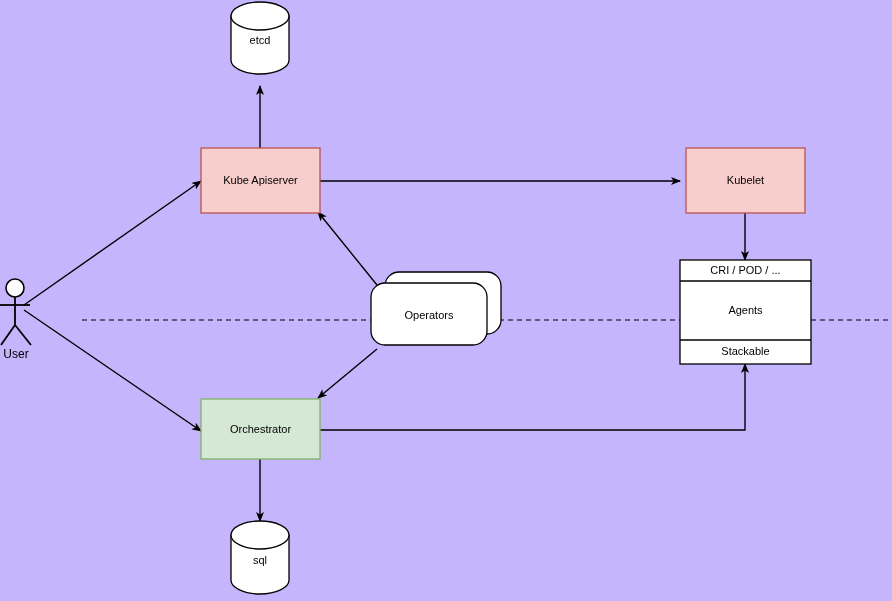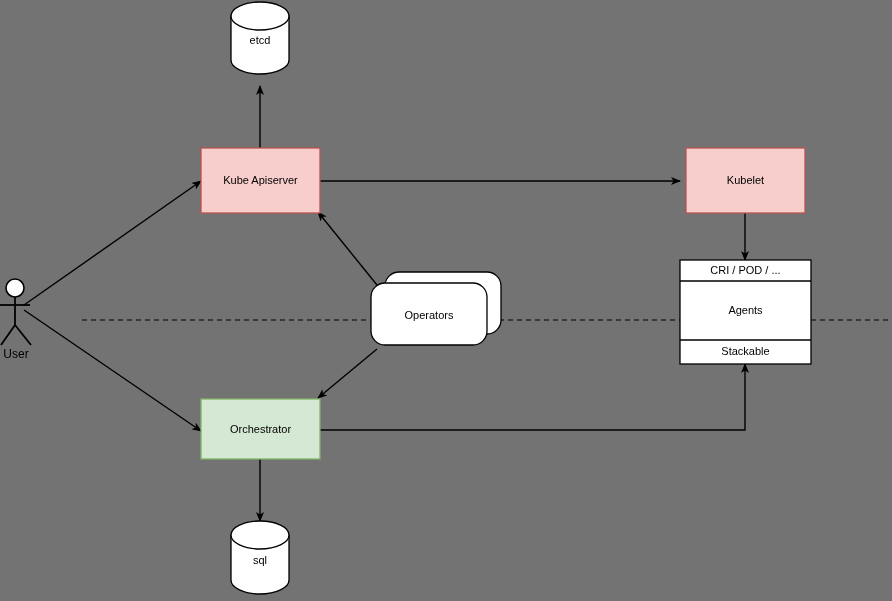--- a/index.html
+++ b/index.html
@@ -7,21 +7,21 @@
     padding: 0;
     background: #ffffff;
   }
   body {
     font-family: "Liberation Sans", sans-serif;
   }
   #canvas {
     position: relative;
     width: 892px;
     height: 601px;
-    background: #737373;
+    background: #c4b5fd;
     overflow: hidden;
   }
   #diagram-svg {
     position: absolute;
     left: 0;
     top: 0;
     width: 892px;
     height: 601px;
   }
   .node-label {

